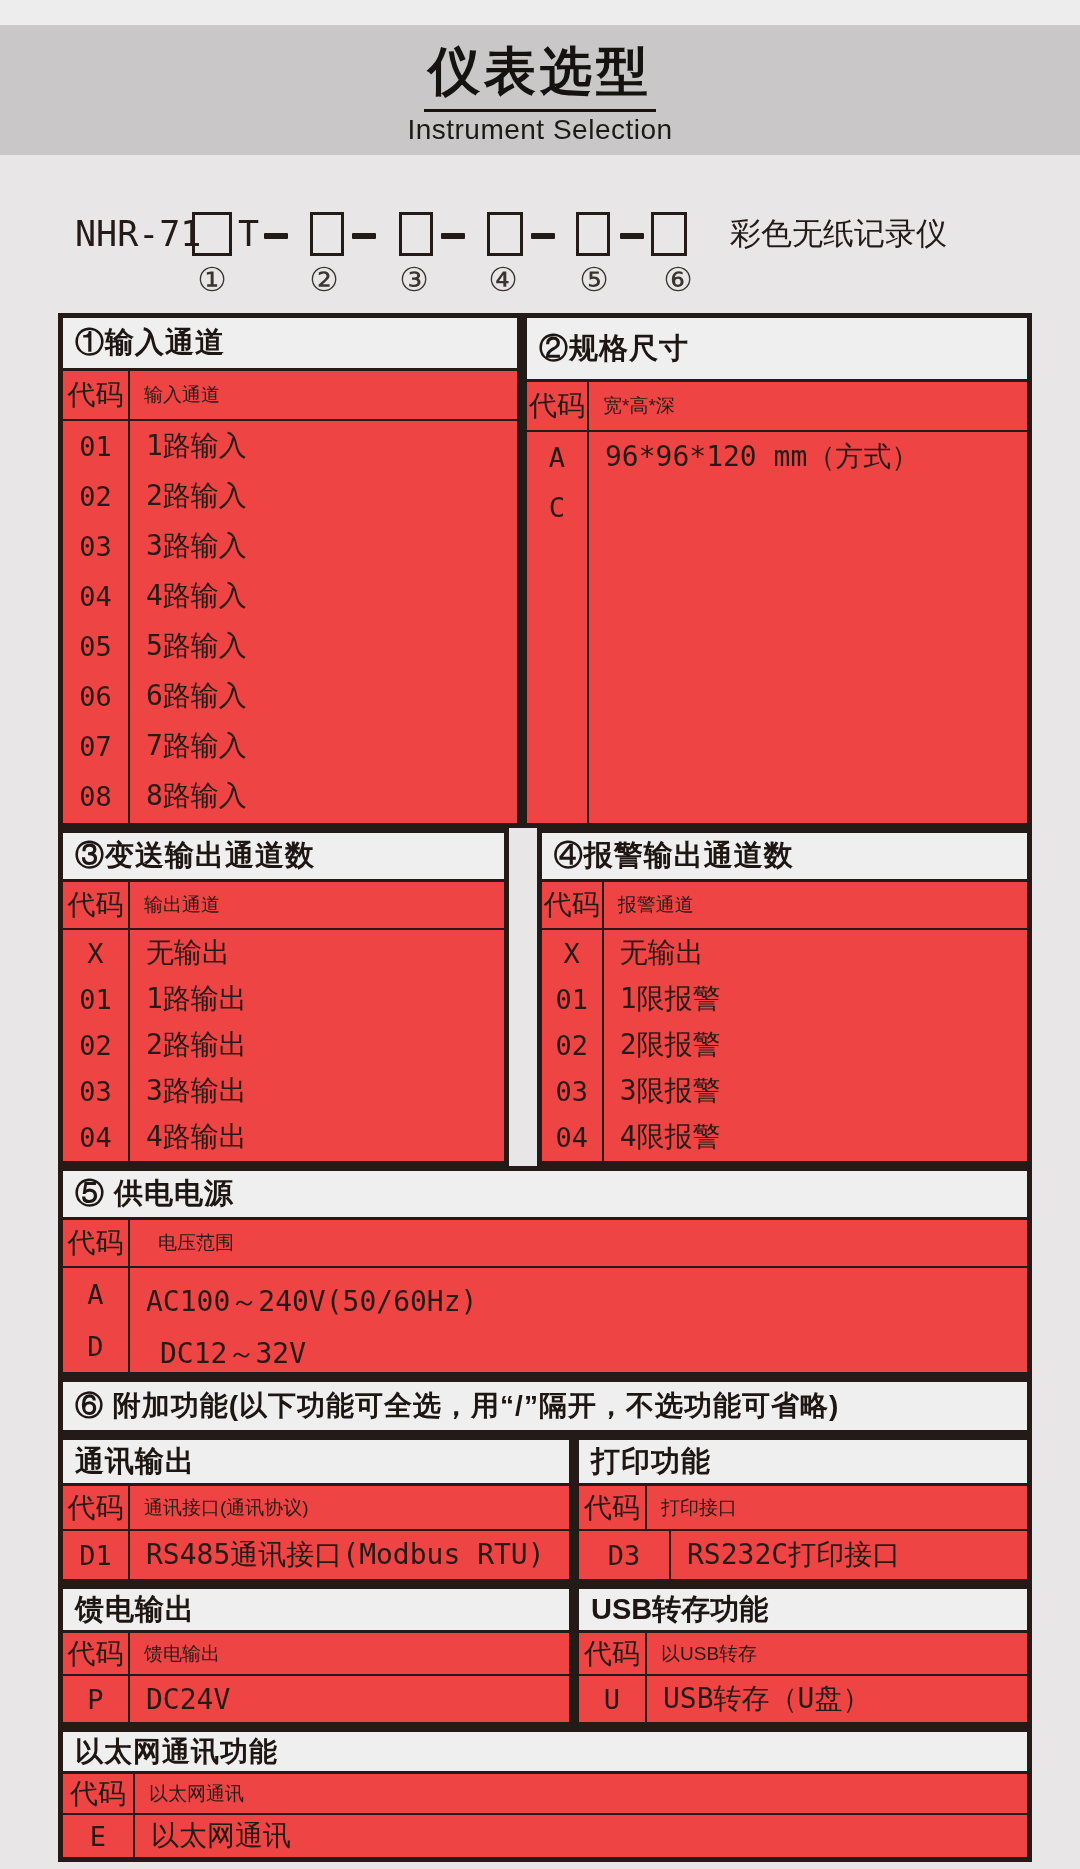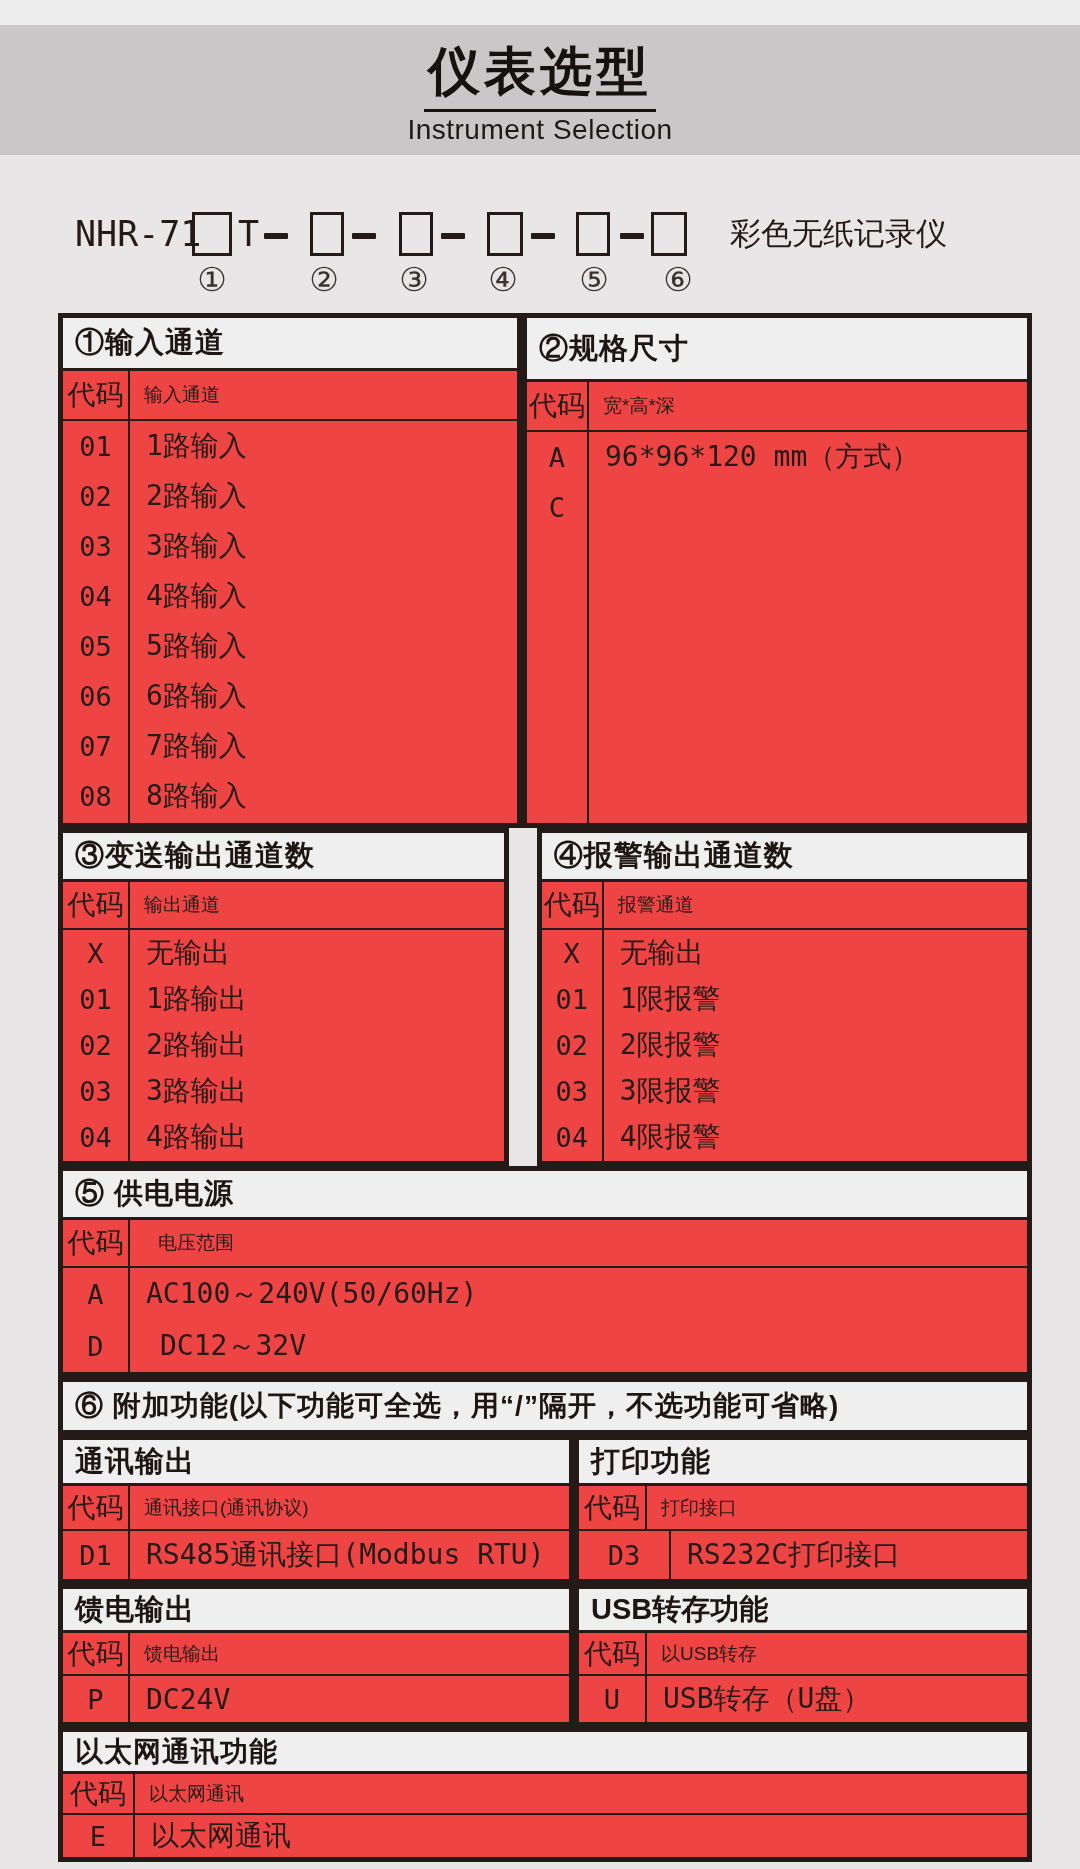--- a/index.html
+++ b/index.html
@@ -187,21 +187,21 @@
       <div class="sub" style="height:48px;">
         <div class="code" style="width:67px;">代码</div>
         <div class="vh" style="padding-left:28px;">电压范围</div>
       </div>
       <div class="body rh52">
         <div class="codecol" style="width:67px;">
           <div class="crow">A</div>
           <div class="crow">D</div>
         </div>
         <div class="valcol">
-          <div class="vrow" style="">AC100～240V(50/60Hz)</div>
+          <div class="vrow" style="margin-top:8px;">AC100～240V(50/60Hz)</div>
           <div class="vrow" style="padding-left:30px;">DC12～32V</div>
         </div>
       </div>
     </div>
   </div>
 
   <div class="secrow" style="left:58px; top:1377px; width:974px; height:58px;">
     <div class="tbl" style="width:974px;">
       <div class="hdr" style="height:48px; border-bottom:none; font-size:28px;">⑥ 附加功能(以下功能可全选，用“/”隔开，不选功能可省略)</div>
     </div>

